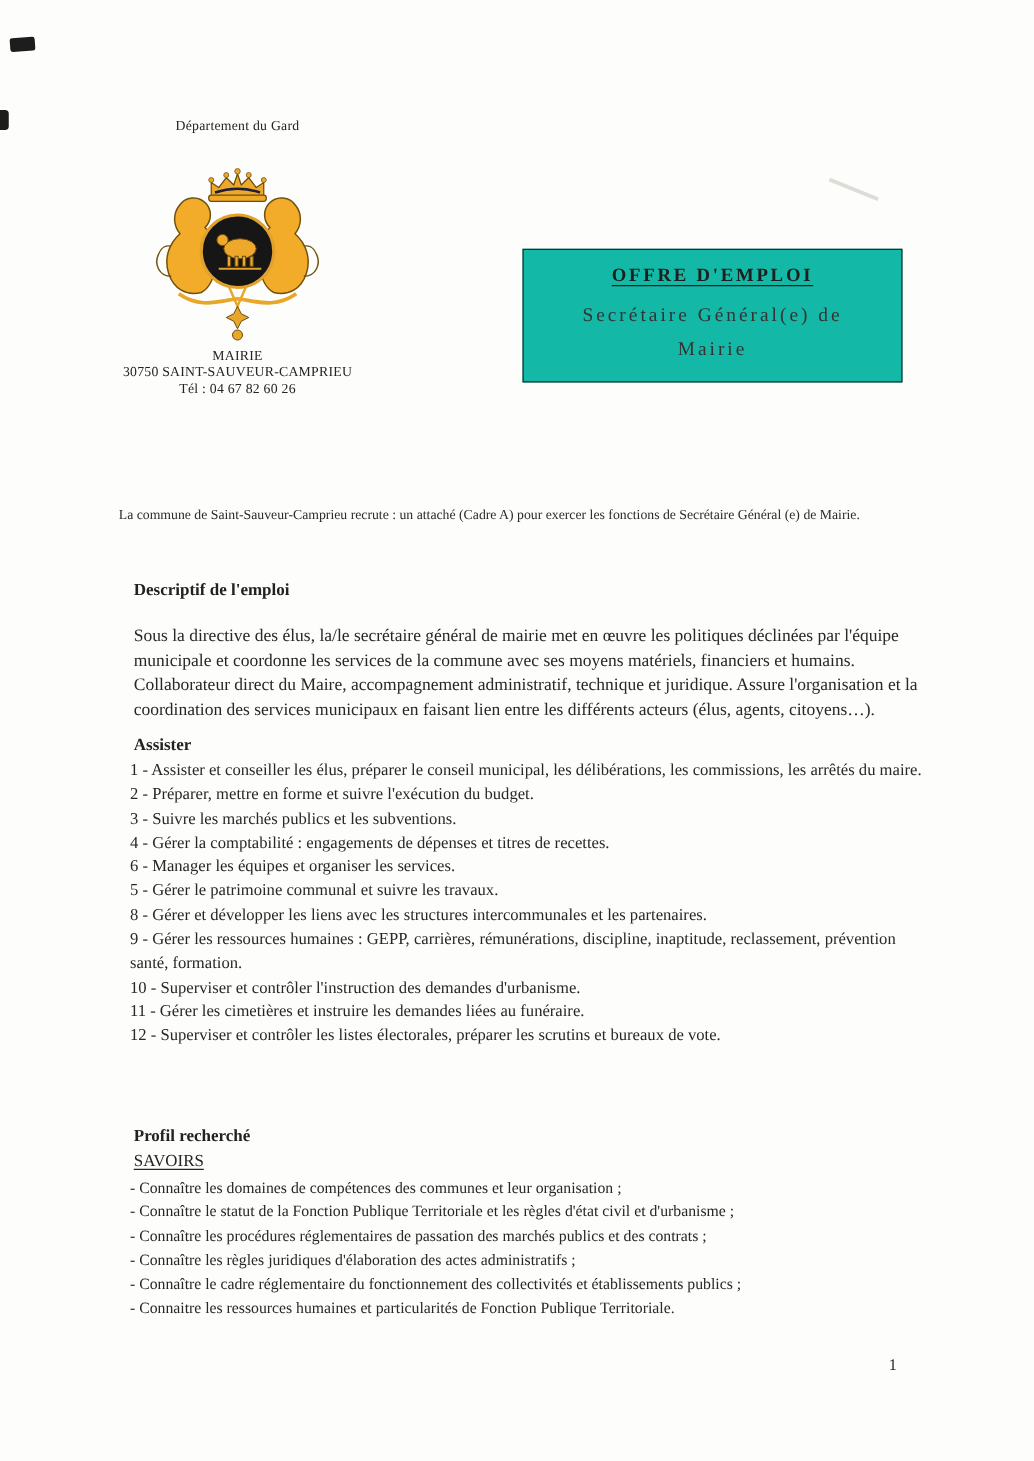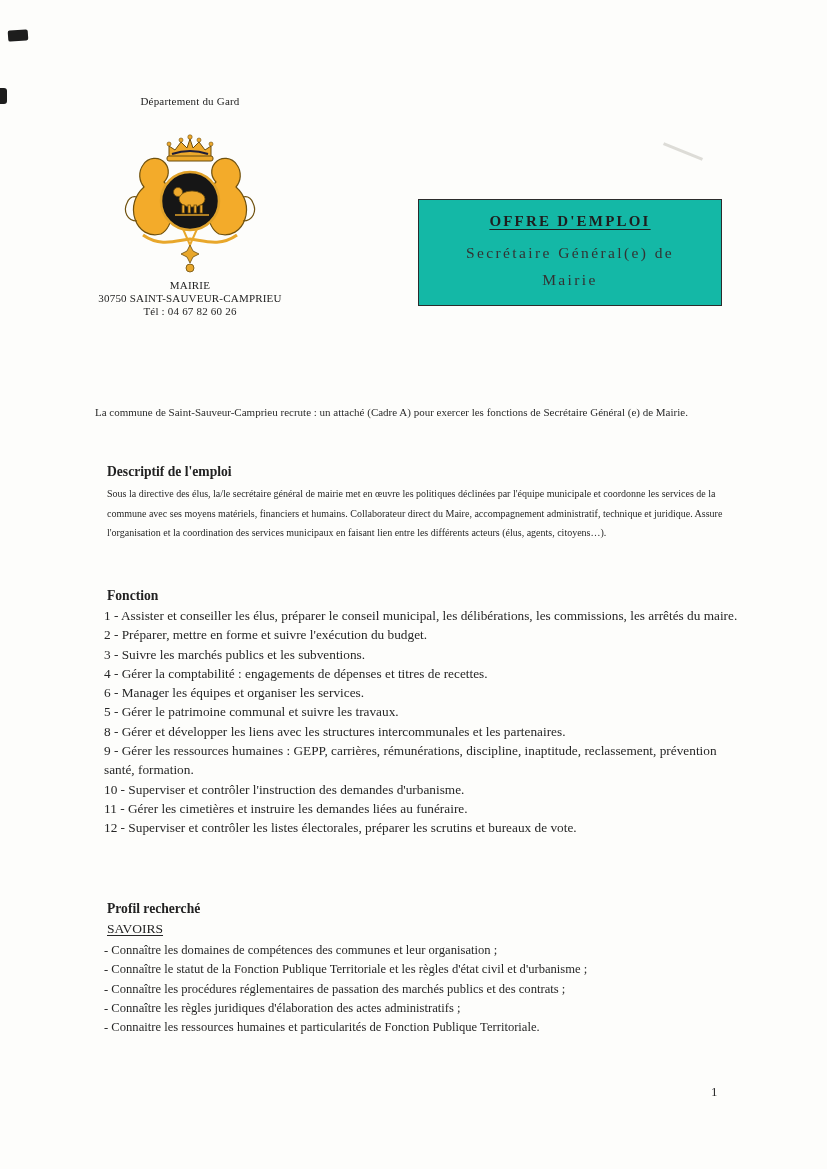--- a/index.html
+++ b/index.html
@@ -41,22 +41,22 @@
   .offer-subtitle { font-size:15.5px; letter-spacing:2.4px; line-height:27px; color:#333333; }
 
   
   .intro {
     position:absolute; left:95px; top:402px; width:640px;
     font-size:11px; line-height:21px; margin:0; color:#2b2b2b;
   }
   .sec-heading { position:absolute; left:107px; font-size:13.6px; font-weight:bold; color:#222222; }
   .h-descriptif { top:464px; }
   .descriptif-body {
-    position:absolute; left:107px; top:484px; width:630px;
-    font-size:10px; line-height:19.6px; margin:0; color:#272727;
+    position:absolute; left:107px; top:500px; width:630px;
+    font-size:14px; line-height:19.6px; margin:0; color:#272727;
   }
   .h-missions { top:588px; }
   .missions-list { position:absolute; left:104px; top:606px; width:642px; font-size:13.3px; }
   .h-profil { top:901px; }
   .h-savoirs {
     position:absolute; left:107px; top:921px; font-size:13.5px;
     text-decoration:underline; text-underline-offset:2px; color:#252525;
   }
   .savoirs-list { position:absolute; left:104px; top:941px; width:650px; font-size:12.6px; }
   .list-line { line-height:19.3px; color:#272727; }
@@ -129,21 +129,21 @@
     <div class="offer-title">OFFRE D'EMPLOI</div>
     <div class="offer-subtitle">Secrétaire Général(e) de</div>
     <div class="offer-subtitle">Mairie</div>
   </div>
 
   <p class="intro">La commune de Saint-Sauveur-Camprieu recrute : un attaché (Cadre A) pour exercer les fonctions de Secrétaire Général (e) de Mairie.</p>
 
   <div class="sec-heading h-descriptif">Descriptif de l'emploi</div>
   <p class="descriptif-body">Sous la directive des élus, la/le secrétaire général de mairie met en œuvre les politiques déclinées par l'équipe municipale et coordonne les services de la commune avec ses moyens matériels, financiers et humains. Collaborateur direct du Maire, accompagnement administratif, technique et juridique. Assure l'organisation et la coordination des services municipaux en faisant lien entre les différents acteurs (élus, agents, citoyens…).</p>
 
-  <div class="sec-heading h-missions">Fonction</div>
+  <div class="sec-heading h-missions">Assister</div>
   <div class="missions-list">
       <div class="list-line">1 - Assister et conseiller les élus, préparer le conseil municipal, les délibérations, les commissions, les arrêtés du maire.</div>
       <div class="list-line">2 - Préparer, mettre en forme et suivre l'exécution du budget.</div>
       <div class="list-line">3 - Suivre les marchés publics et les subventions.</div>
       <div class="list-line">4 - Gérer la comptabilité : engagements de dépenses et titres de recettes.</div>
       <div class="list-line">6 - Manager les équipes et organiser les services.</div>
       <div class="list-line">5 - Gérer le patrimoine communal et suivre les travaux.</div>
       <div class="list-line">8 - Gérer et développer les liens avec les structures intercommunales et les partenaires.</div>
       <div class="list-line">9 - Gérer les ressources humaines : GEPP, carrières, rémunérations, discipline, inaptitude, reclassement, prévention santé, formation.</div>
       <div class="list-line">10 - Superviser et contrôler l'instruction des demandes d'urbanisme.</div>
@@ -151,18 +151,19 @@
       <div class="list-line">12 - Superviser et contrôler les listes électorales, préparer les scrutins et bureaux de vote.</div>
     </div>
 
   <div class="sec-heading h-profil">Profil recherché</div>
   <div class="h-savoirs">SAVOIRS</div>
   <div class="savoirs-list">
       <div class="list-line">- Connaître les domaines de compétences des communes et leur organisation ;</div>
       <div class="list-line">- Connaître le statut de la Fonction Publique Territoriale et les règles d'état civil et d'urbanisme ;</div>
       <div class="list-line">- Connaître les procédures réglementaires de passation des marchés publics et des contrats ;</div>
       <div class="list-line">- Connaître les règles juridiques d'élaboration des actes administratifs ;</div>
+      <div class="list-line">- Connaître le cadre réglementaire du fonctionnement des collectivités et établissements publics ;</div>
       <div class="list-line">- Connaitre les ressources humaines et particularités de Fonction Publique Territoriale.</div>
     </div>
 
   <div class="page-number">1</div>
 
 </div>
 
 </body></html>

